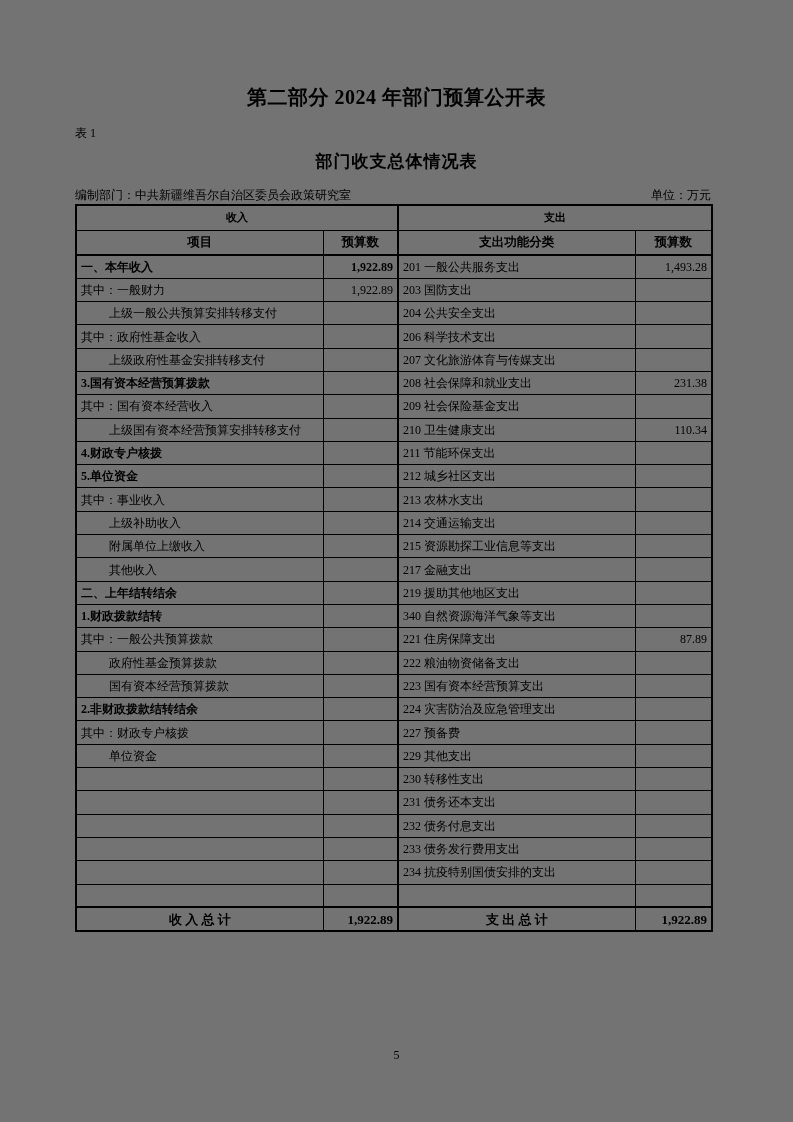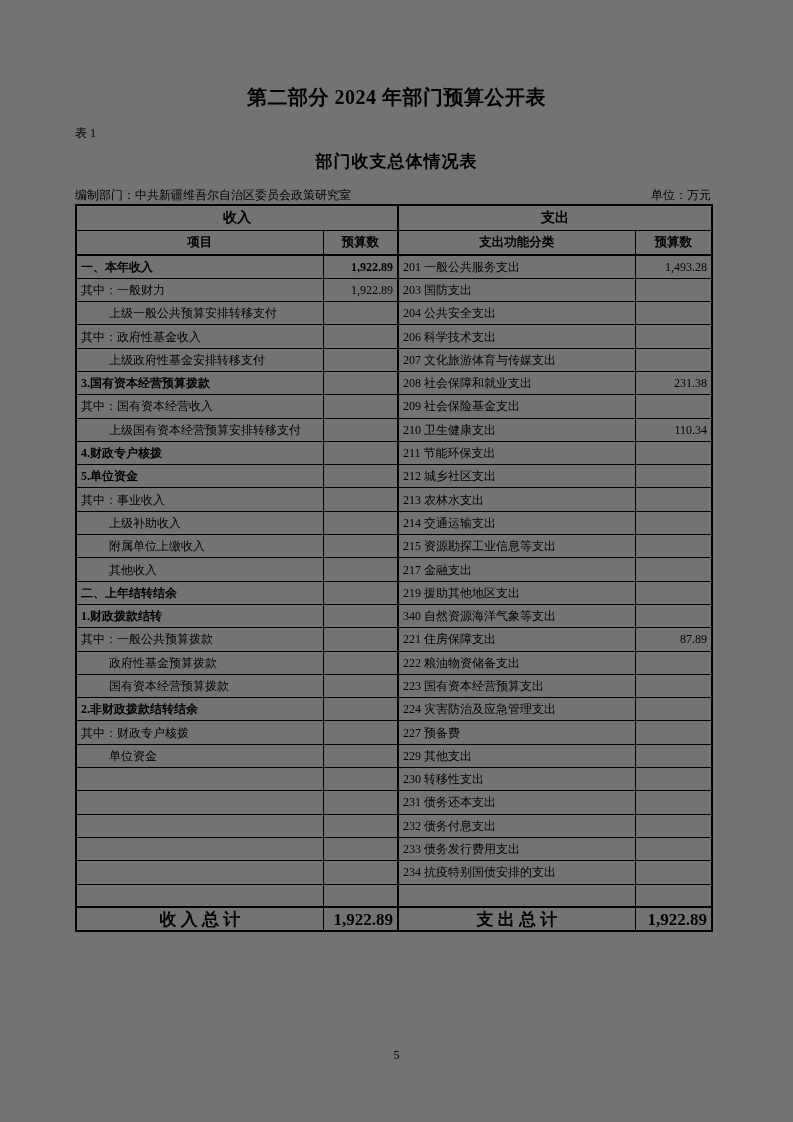--- a/index.html
+++ b/index.html
@@ -52,33 +52,33 @@
     font-size: 12px;
   }
   table.budget th, table.budget td {
     border: 1px solid #000;
     padding: 0 4px;
     overflow: hidden;
     white-space: nowrap;
     line-height: 1;
   }
   table.budget { border: 2px solid #000; }
-  tr.group-hdr th { height: 25px; font-size: 14px; font-weight: bold; text-align: center; }
+  tr.group-hdr th { height: 25px; font-size: 11px; font-weight: bold; text-align: center; }
   tr.col-hdr th { height: 25px; font-size: 12.5px; font-weight: bold; text-align: center; border-bottom: 2px solid #000; }
   tbody td { height: 23.3px; }
   td.c-item { text-align: left; }
   td.c-num  { text-align: right; }
   td.c-exp  { text-align: left; padding-left: 3px; }
   .exp-divider { border-left: 2px solid #000 !important; }
   .b { font-weight: bold; }
   .ind { padding-left: 32px !important; }
   tfoot td {
     height: 24px;
     font-weight: bold;
-    font-size: 17px;
+    font-size: 13px;
     border-top: 2px solid #000 !important;
   }
   tfoot td.c-item { text-align: center; }
   tfoot td.c-num { text-align: right; }
   .page-number {
     position: absolute;
     top: 1048px; left: 0; right: 0;
     text-align: center;
     font-size: 12px;
   }

